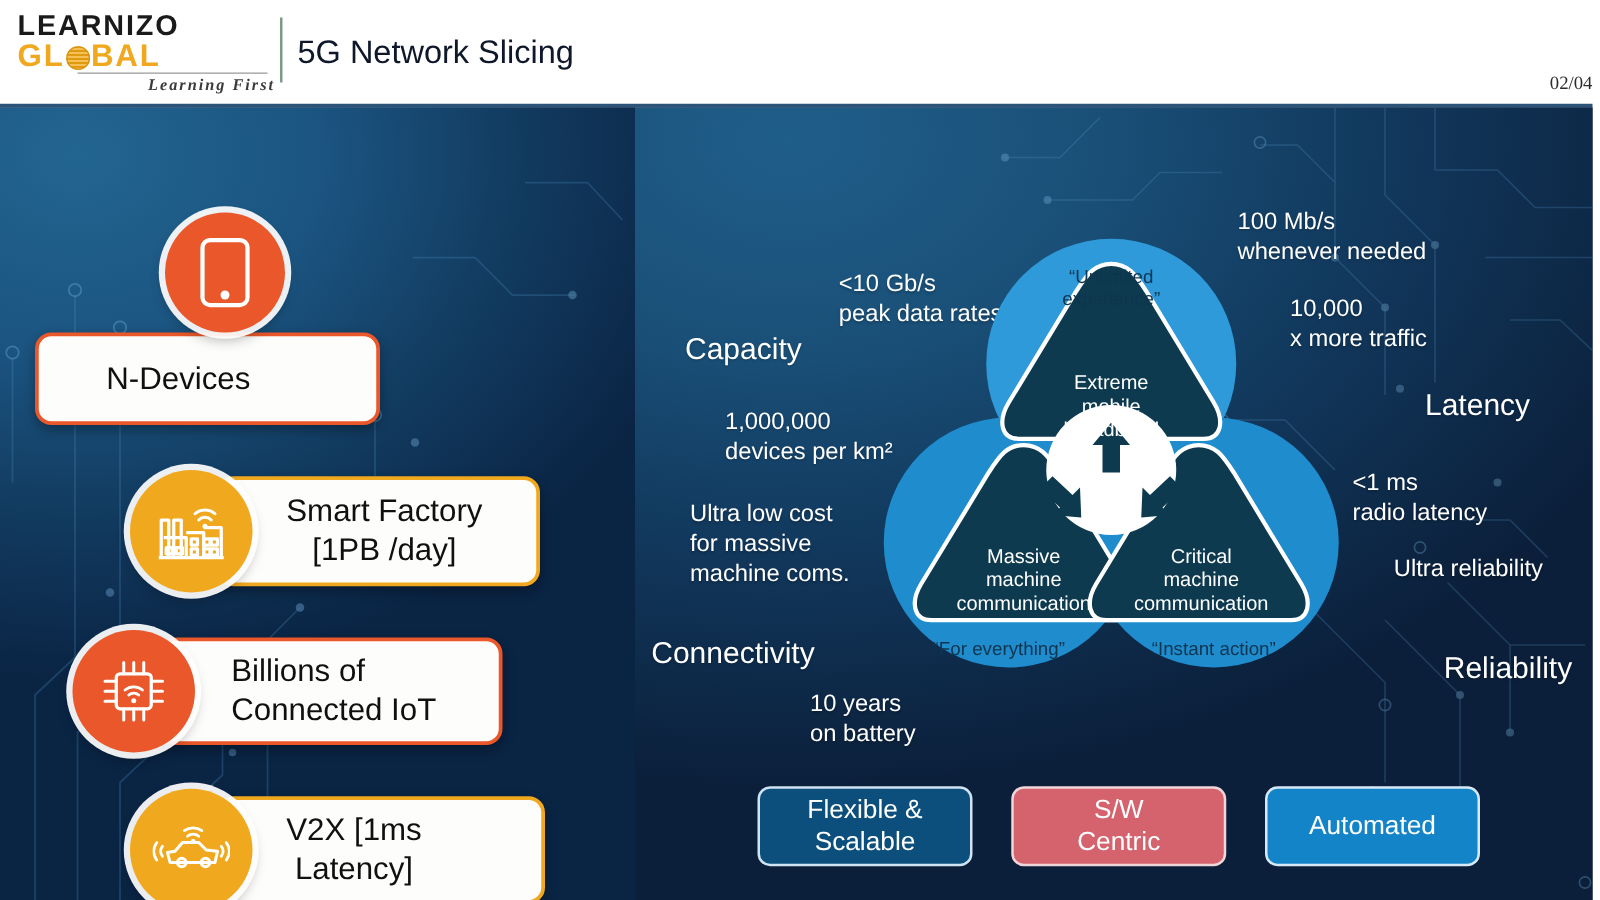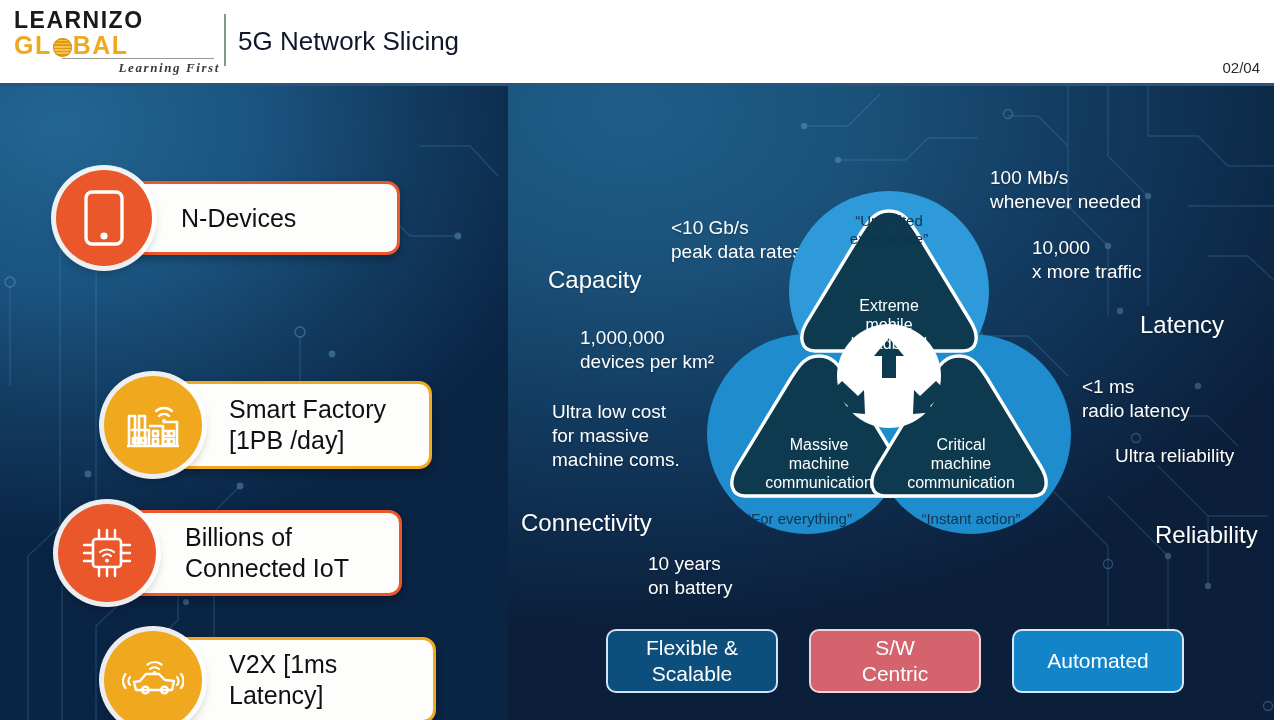--- a/index.html
+++ b/index.html
@@ -52,22 +52,22 @@
   }
   .hdr-divider {
     position: absolute; left: 224px; top: 14px; width: 2px; height: 52px;
     background: #7f9a84;
   }
   .hdr-title {
     position: absolute; left: 238px; top: 26px;
     font-size: 26px; color: #0f172a; font-weight: normal;
   }
   .page-num {
-    position: absolute; right: 20px; top: 59px;
-    font-size: 15px; color: #2b2b2b;
+    position: absolute; right: 6px; top: 59px;
+    font-size: 15px; color: #2b2b2b; font-family: Liberation Serif, serif;
   }
   .hdr-underline {
     position: absolute; left: 0; top: 83px; width: 1280px; height: 3px;
     background: #2c5378;
   }
 
   
   .left-panel {
     position: absolute; left: 0; top: 86px; width: 508px; height: 634px;
     background:
@@ -87,21 +87,21 @@
   .lbadge.orange { background: #e9572a; }
   .lbadge.amber  { background: #f0a81e; }
   .lcard {
     position: relative; z-index: 2;
     background: #fdfdfb;
     border-radius: 13px;
     display: flex; align-items: center;
     box-shadow: 0 4px 9px rgba(0,0,0,.32);
   }
   .lcard.orange { border: 3px solid #e9572a; }
-  .lcard.amber  { border: 3px solid #f0a81e; }
+  .lcard.amber  { border: 3px solid #f0a81e; text-align: center; }
   .lcard-text {
     color: #101010; font-size: 25px; line-height: 31px;
     white-space: pre-line;
   }
 
   
   .right-panel {
     position: absolute; left: 508px; top: 86px; width: 772px; height: 634px;
     background:
       radial-gradient(ellipse 760px 520px at 16% 4%, #1f5e89 0%, #1a5078 32%, #123a5f 60%, #0b1f3a 100%),
@@ -169,21 +169,21 @@
       </g>
       <g fill="#7fbde6" opacity="0.65">
         <circle cx="88" cy="388" r="3.4"></circle>
         <circle cx="240" cy="400" r="3.4"></circle>
         <circle cx="332" cy="268" r="3.4"></circle>
         <circle cx="458" cy="150" r="3.4"></circle>
         <circle cx="186" cy="516" r="3"></circle>
       </g>
     </svg>
 
-    <div class="lrow" style="left:56px; top:84px;">
+    <div class="lrow" style="left:56px; top:84px;flex-direction:column;">
       <div class="lbadge orange" style="width:96px;height:96px;">
         <svg width="42" height="58" viewBox="0 0 42 58">
           <rect x="3" y="3" width="36" height="52" rx="6" fill="none" stroke="#fff" stroke-width="3.4"></rect>
           <circle cx="21" cy="47" r="3.6" fill="#fff"></circle>
         </svg>
       </div>
       <div class="lcard orange" style="width:276px;height:74px;margin-left:-28px;padding-left:54px;">
         <span class="lcard-text">N-Devices</span>
       </div>
     </div>

